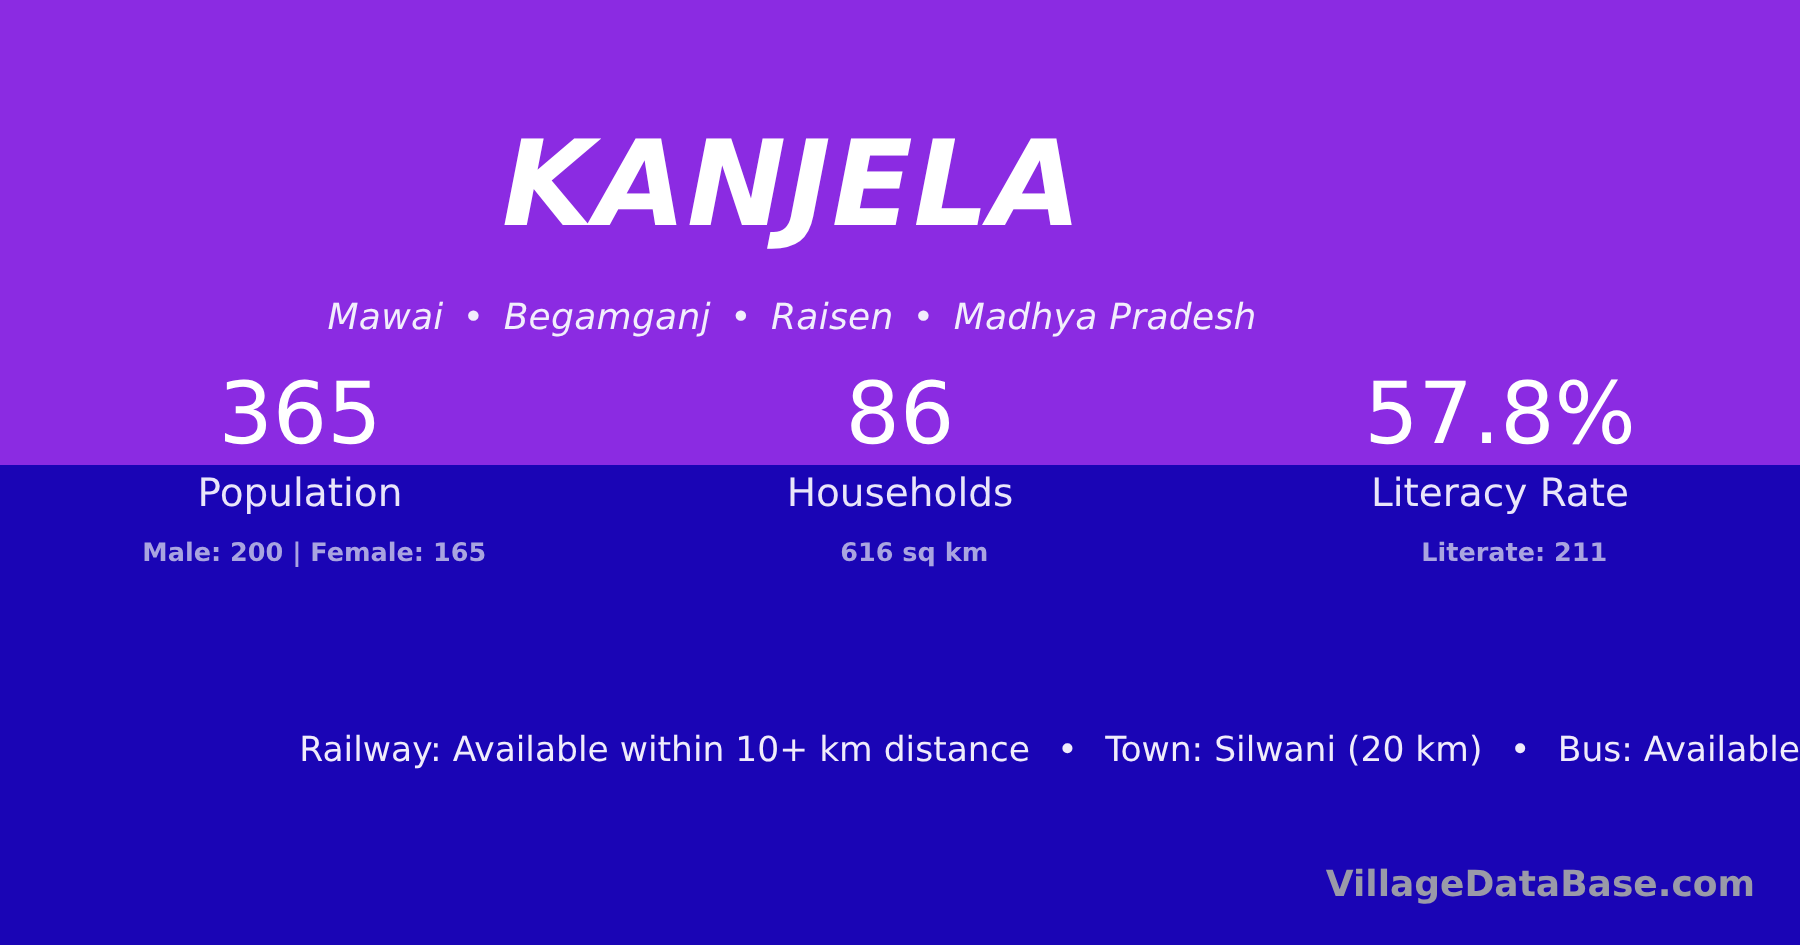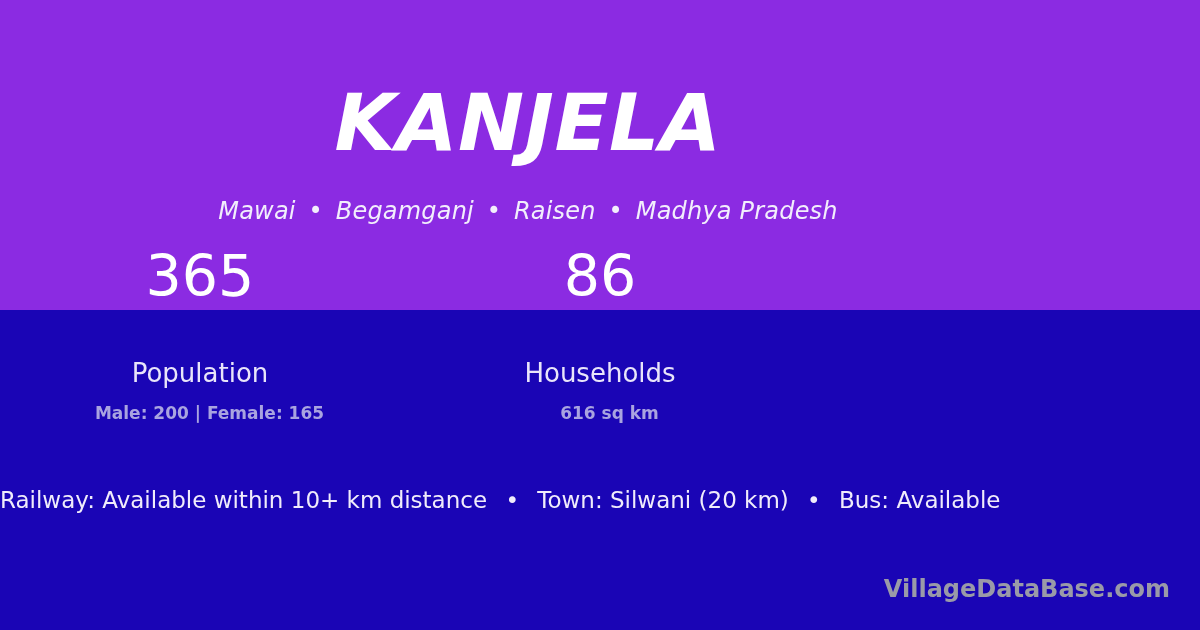--- a/index.html
+++ b/index.html
@@ -94,38 +94,37 @@
     font-weight: normal;
     color: #ffffff;
     letter-spacing: 0px;
   }
   .stat-label {
     font-size: 26px;
     line-height: 32px;
     font-weight: normal;
     color: #e9e5fa;
     padding-top: 4px;
-    margin-top: 44px;
   }
   .stat-sub {
     font-size: 17px;
     line-height: 22px;
     font-weight: bold;
     color: #a9a4e0;
     padding-top: 13px;
     margin-left: 19px;
   }
 
   
   .info-line {
     position: absolute;
     left: 0;
     top: 485px;
     width: 1200px;
-    text-align: left;
+    text-align: right;
     font-size: 23px;
     line-height: 30px;
     color: #f0ecfb;
     z-index: 3;
   }
   .info-sep {
     padding: 0 11px;
     color: #f0ecfb;
   }
 
@@ -170,20 +169,25 @@
       <div class="stat-label">Population</div>
       <div class="stat-sub">Male: 200 | Female: 165</div>
     </div>
 
     <div class="stat-block">
       <div class="stat-value">86</div>
       <div class="stat-label">Households</div>
       <div class="stat-sub">616 sq km</div>
     </div>
 
+    <div class="stat-block">
+      <div class="stat-value">57.8%</div>
+      <div class="stat-label">Literacy Rate</div>
+      <div class="stat-sub">Literate: 211</div>
+    </div>
 
   </div>
 
   <div class="info-line">
     <span>Railway: Available within 10+ km distance</span>
     <span class="info-sep">•</span>
     <span>Town: Silwani (20 km)</span>
     <span class="info-sep">•</span>
     <span>Bus: Available</span>
   </div>

